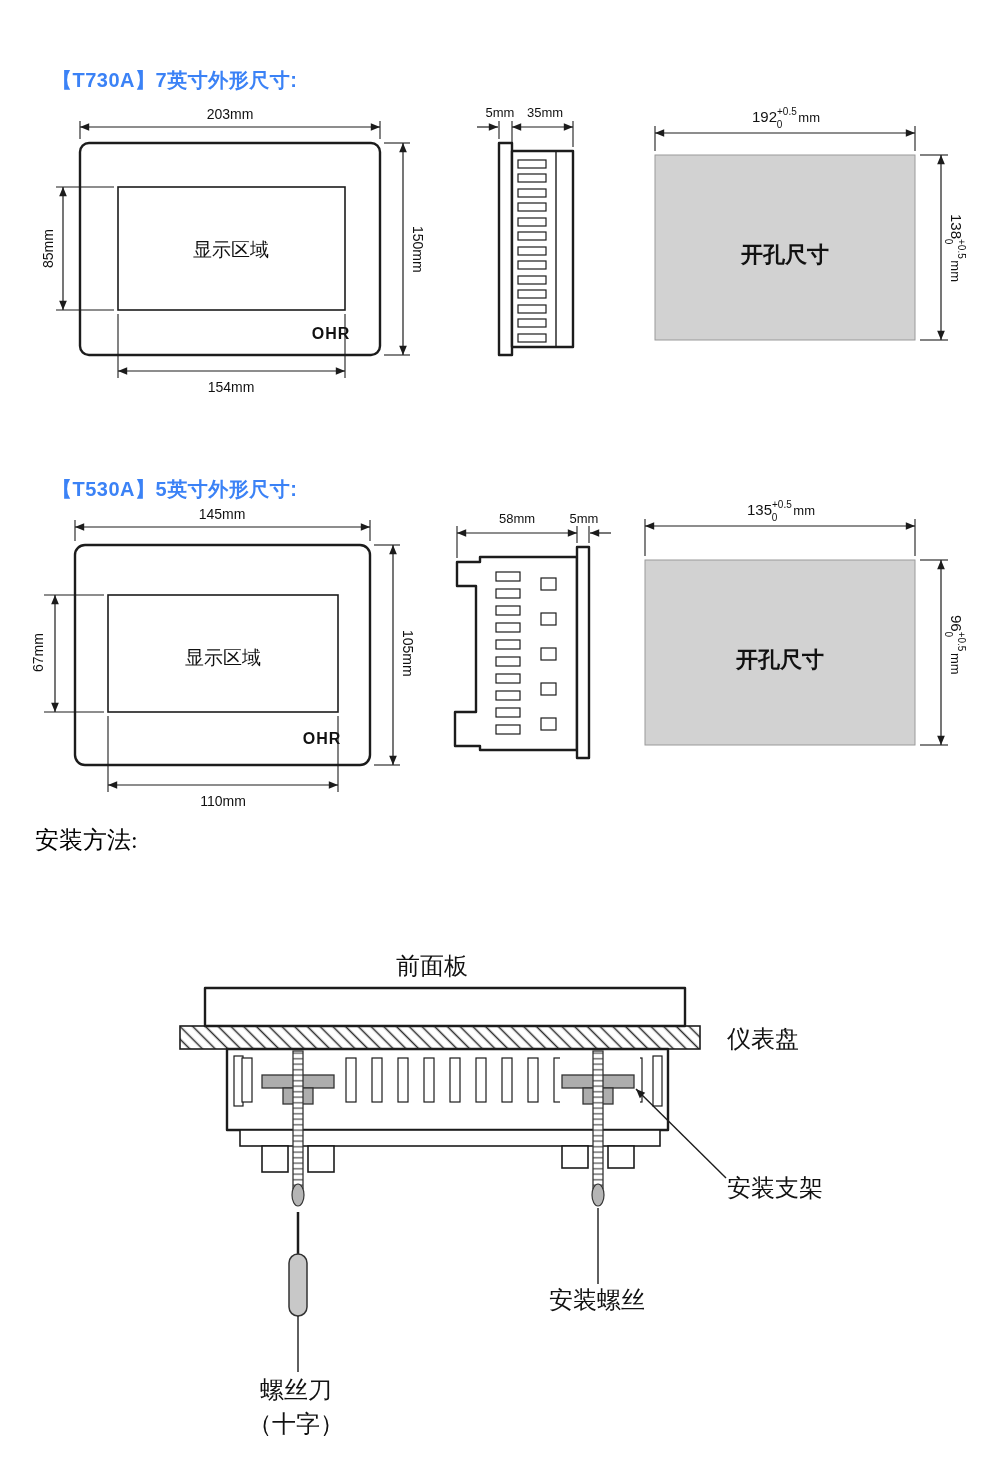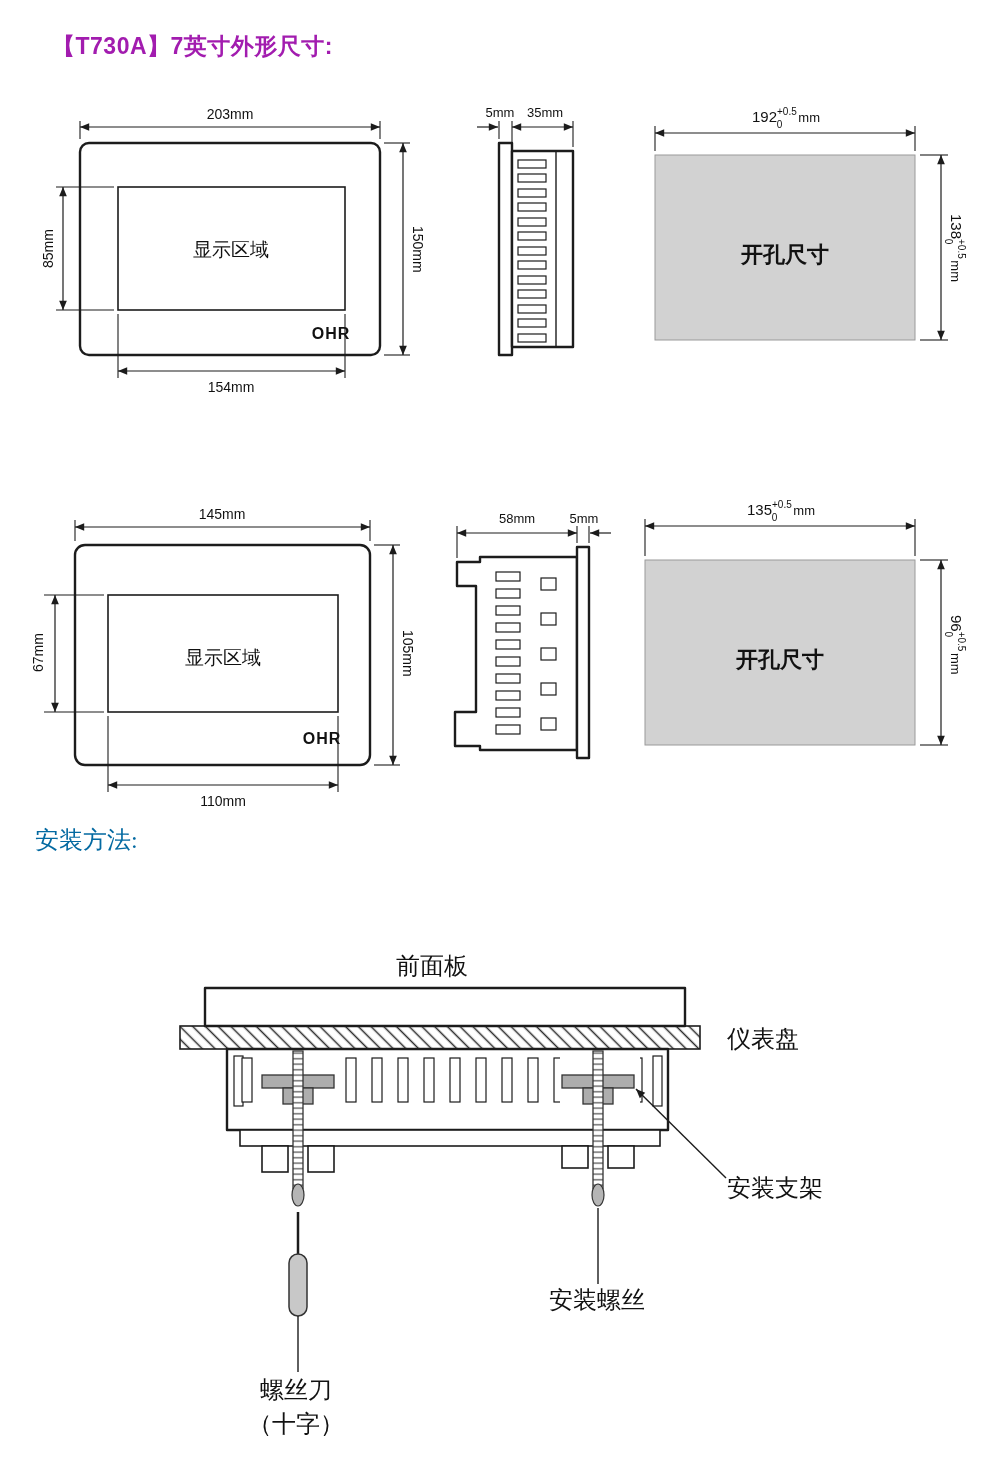--- a/index.html
+++ b/index.html
@@ -1,41 +1,42 @@
 <!DOCTYPE html>
 <html><head>
 <meta charset="utf-8">
 <style>
   * { margin:0; padding:0; box-sizing:border-box; }
   html,body { background:#ffffff; }
   body { width:990px; height:1459px; font-family:"Liberation Sans", sans-serif; }
   .page { position:relative; width:990px; height:1459px; background:#fff; overflow:hidden; }
   .page > svg { position:absolute; left:0; top:0; }
   .heading { position:absolute; font-family:"Liberation Sans", sans-serif; font-weight:bold;
-             font-size:23px; color:#a21caf; letter-spacing:0.5px; z-index:2; }
+             font-size:20px; color:#3b82f6; letter-spacing:0.5px; z-index:2;margin-top:36px; }
   .install-block { position:absolute; left:35px; top:822px; width:786px; z-index:2;
-                   font-family:"Liberation Serif", serif; font-size:24px; line-height:37px; color:#0369a1; }
+                   font-family:"Liberation Serif", serif; font-size:24px; line-height:37px; color:#000000; }
   .install-para { text-indent:2em; }
   svg text { font-family:"Liberation Sans", sans-serif; fill:#111; }
   svg .cjk { font-family:"Liberation Serif", serif; fill:#111; }
   .ol   { fill:#fff; stroke:#1c1c1c; stroke-width:2.4; stroke-linejoin:round; }
   .ol2  { fill:#fff; stroke:#1c1c1c; stroke-width:1.6; }
   .slot { fill:#fff; stroke:#1c1c1c; stroke-width:1.2; }
   .ext  { stroke:#1c1c1c; stroke-width:1.1; }
   .dim  { stroke:#1c1c1c; stroke-width:1.2; fill:none; }
   .thin { stroke:#1c1c1c; stroke-width:1.4; fill:none; }
   .leader { stroke:#1c1c1c; stroke-width:1.4; fill:none; }
   .mask { fill:#fff; stroke:none; }
 </style>
 </head>
 <body>
 
 <div class="page">
 
   <div class="heading" style="left:52px;top:31px">【T730A】7英寸外形尺寸:</div>
+  <div class="heading" style="left:52px;top:440px">【T530A】5英寸外形尺寸:</div>
 
   <div class="install-block">
     <div>安装方法:</div>
   </div>
 
   <svg width="990" height="1459" viewBox="0 0 990 1459" xmlns="http://www.w3.org/2000/svg">
     <defs>
       <marker id="arr" viewBox="0 0 12 12" refX="11" refY="6" markerWidth="11" markerHeight="11" markerUnits="userSpaceOnUse" orient="auto-start-reverse">
         <path d="M1,1.8 L11,6 L1,10.2 Z" fill="#1c1c1c"></path>
       </marker>

